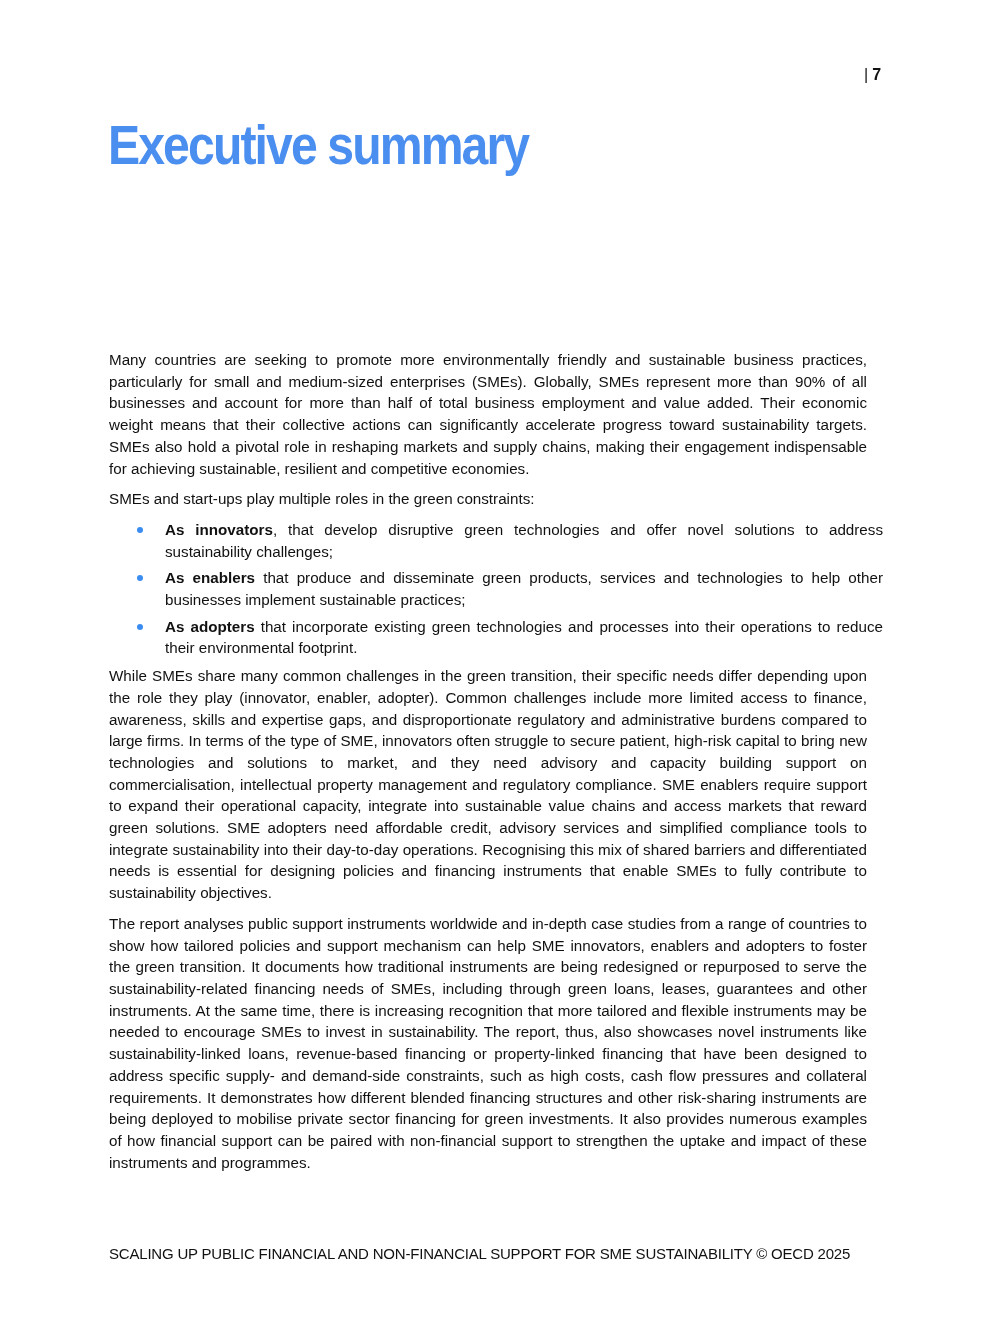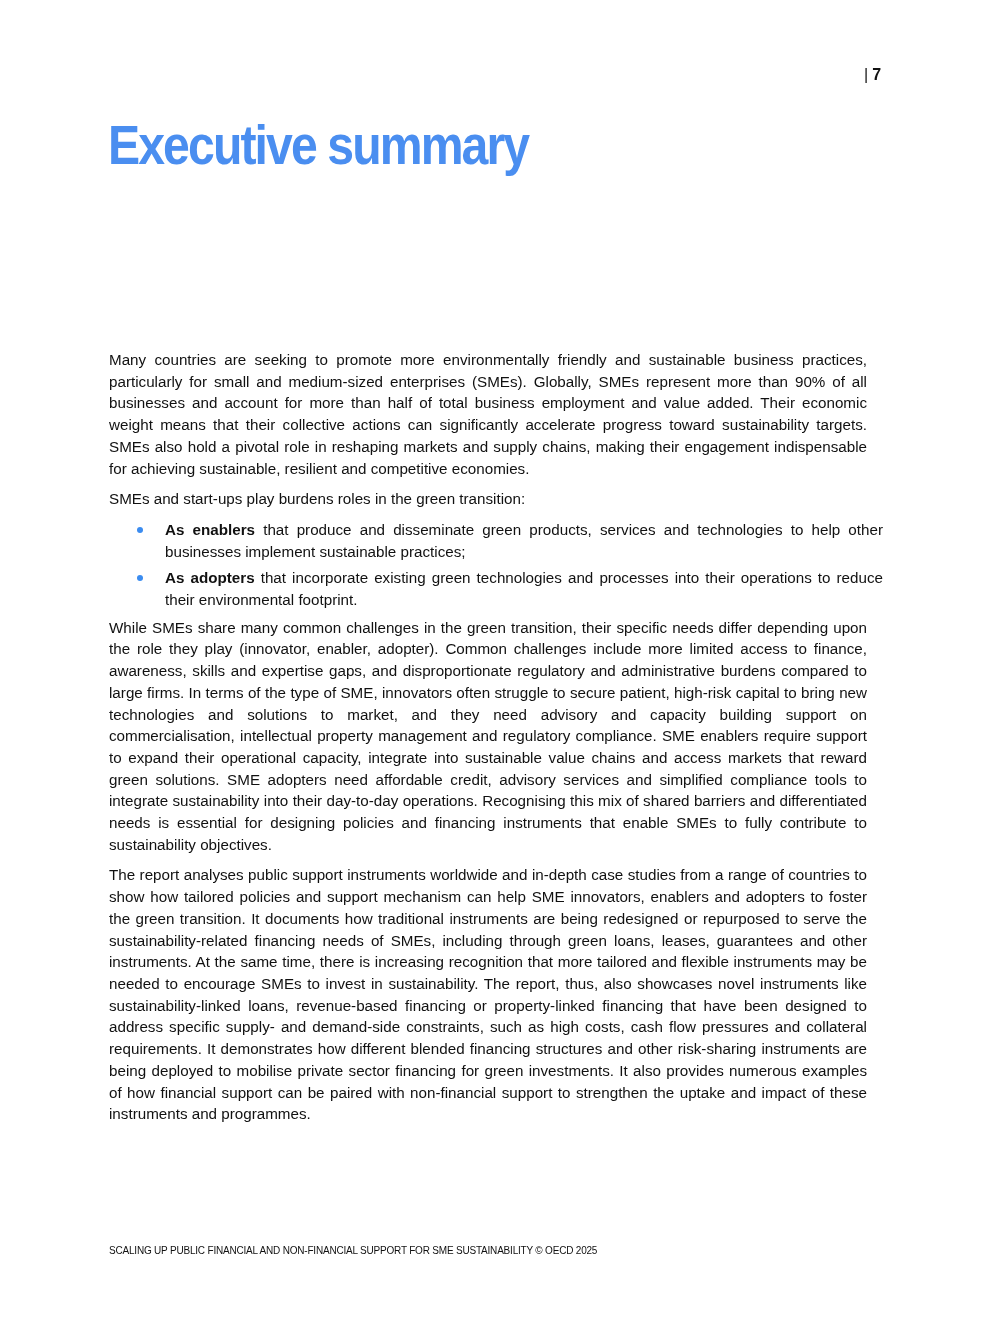--- a/index.html
+++ b/index.html
@@ -8,35 +8,39 @@
   .page-number { position: absolute; top: 66px; left: 864px; font-size: 16px; font-weight: bold; color: #111; }
   .page-number .bar { font-weight: normal; margin-right: 4px; }
   .title { position: absolute; top: 112px; left: 108px; margin: 0; font-size: 56px; font-weight: bold;
            color: #4a8ef0; letter-spacing: -2.2px; transform: scaleX(0.86); transform-origin: left top; white-space: nowrap; }
   .content { position: absolute; top: 349px; left: 109px; width: 774px; font-size: 15.2px; line-height: 21.7px; }
   .content p { margin: 0 16px 9px 0; text-align: justify; }
   .content ul { list-style: none; margin: 0 0 6px 0; padding: 0; }
   .content li { position: relative; padding-left: 56px; text-align: justify; margin-bottom: 5px; }
   .content li .bullet { position: absolute; left: 28px; top: 8px; width: 6px; height: 6px; border-radius: 50%; background: #3b8cf0; }
   .content li b { font-weight: bold; }
-  .footer { position: absolute; top: 1245px; left: 109px; font-size: 10px; color: #111; letter-spacing: -0.2px; white-space: nowrap; }
+  .footer { position: absolute; top: 1245px; left: 109px; font-size: 15px; color: #111; letter-spacing: -0.2px; white-space: nowrap; }
 </style>
 </head>
 <body>
 
 <div class="page-number">
   <span class="bar">|</span><span>7</span>
 </div>
 
 <h1 class="title">Executive summary</h1>
 
 <div class="content">
   <p>Many countries are seeking to promote more environmentally friendly and sustainable business practices, particularly for small and medium-sized enterprises (SMEs). Globally, SMEs represent more than 90% of all businesses and account for more than half of total business employment and value added. Their economic weight means that their collective actions can significantly accelerate progress toward sustainability targets. SMEs also hold a pivotal role in reshaping markets and supply chains, making their engagement indispensable for achieving sustainable, resilient and competitive economies.</p>
-  <p>SMEs and start-ups play burdens roles in the green transition:</p>
+  <p>SMEs and start-ups play multiple roles in the green constraints:</p>
   <ul>
+    <li>
+      <span class="bullet"></span>
+      <b>As innovators</b><span>, that develop disruptive green technologies and offer novel solutions to address sustainability challenges;</span>
+    </li>
     <li>
       <span class="bullet"></span>
       <b>As enablers</b><span> that produce and disseminate green products, services and technologies to help other businesses implement sustainable practices;</span>
     </li>
     <li>
       <span class="bullet"></span>
       <b>As adopters</b><span> that incorporate existing green technologies and processes into their operations to reduce their environmental footprint.</span>
     </li>
   </ul>
   <p>While SMEs share many common challenges in the green transition, their specific needs differ depending upon the role they play (innovator, enabler, adopter). Common challenges include more limited access to finance, awareness, skills and expertise gaps, and disproportionate regulatory and administrative burdens compared to large firms. In terms of the type of SME, innovators often struggle to secure patient, high-risk capital to bring new technologies and solutions to market, and they need advisory and capacity building support on commercialisation, intellectual property management and regulatory compliance. SME enablers require support to expand their operational capacity, integrate into sustainable value chains and access markets that reward green solutions. SME adopters need affordable credit, advisory services and simplified compliance tools to integrate sustainability into their day-to-day operations. Recognising this mix of shared barriers and differentiated needs is essential for designing policies and financing instruments that enable SMEs to fully contribute to sustainability objectives.</p>

